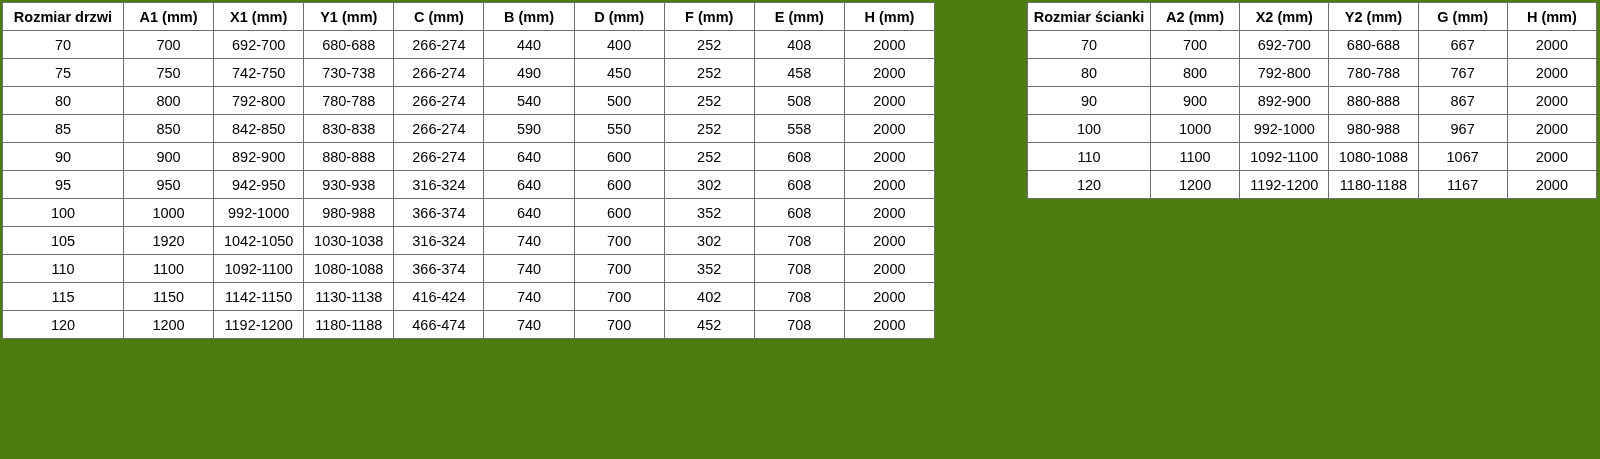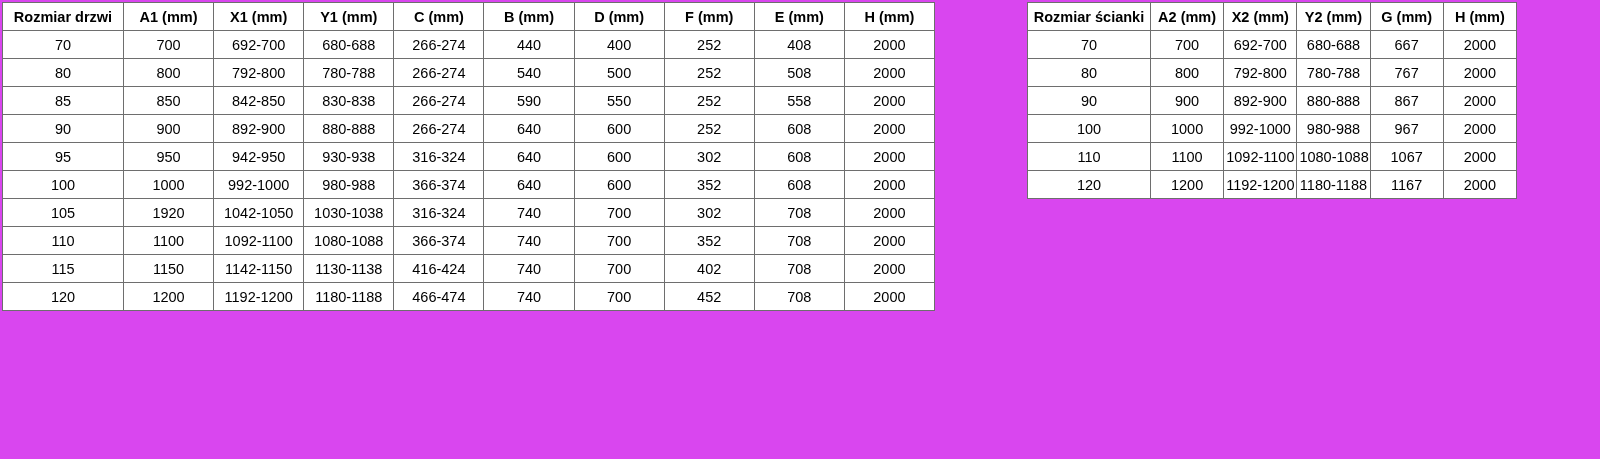--- a/index.html
+++ b/index.html
@@ -4,21 +4,21 @@
 <style>
   html, body {
     margin: 0;
     padding: 0;
     background: #ffffff;
   }
   .canvas {
     position: relative;
     width: 1600px;
     height: 459px;
-    background: #d946ef;
+    background: #4d7c0f;
     font-family: "Liberation Sans", sans-serif;
     color: #000000;
   }
   table.dim-table {
     position: absolute;
     top: 2px;
     border-collapse: collapse;
     table-layout: fixed;
     background: #ffffff;
   }
@@ -40,21 +40,21 @@
   table.door-table {
     left: 2px;
     width: 933px;
   }
   table.door-table th:first-child,
   table.door-table td:first-child {
     width: 116px;
   }
   table.wall-table {
     left: 1027px;
-    width: 490px;
+    width: 570px;
   }
   table.wall-table th:first-child,
   table.wall-table td:first-child {
     width: 118px;
   }
 </style>
 </head>
 <body>
 
 <div class="canvas">
@@ -80,20 +80,32 @@
           <td>692-700</td>
           <td>680-688</td>
           <td>266-274</td>
           <td>440</td>
           <td>400</td>
           <td>252</td>
           <td>408</td>
           <td>2000</td>
         </tr>
         <tr>
+          <td>75</td>
+          <td>750</td>
+          <td>742-750</td>
+          <td>730-738</td>
+          <td>266-274</td>
+          <td>490</td>
+          <td>450</td>
+          <td>252</td>
+          <td>458</td>
+          <td>2000</td>
+        </tr>
+        <tr>
           <td>80</td>
           <td>800</td>
           <td>792-800</td>
           <td>780-788</td>
           <td>266-274</td>
           <td>540</td>
           <td>500</td>
           <td>252</td>
           <td>508</td>
           <td>2000</td>

